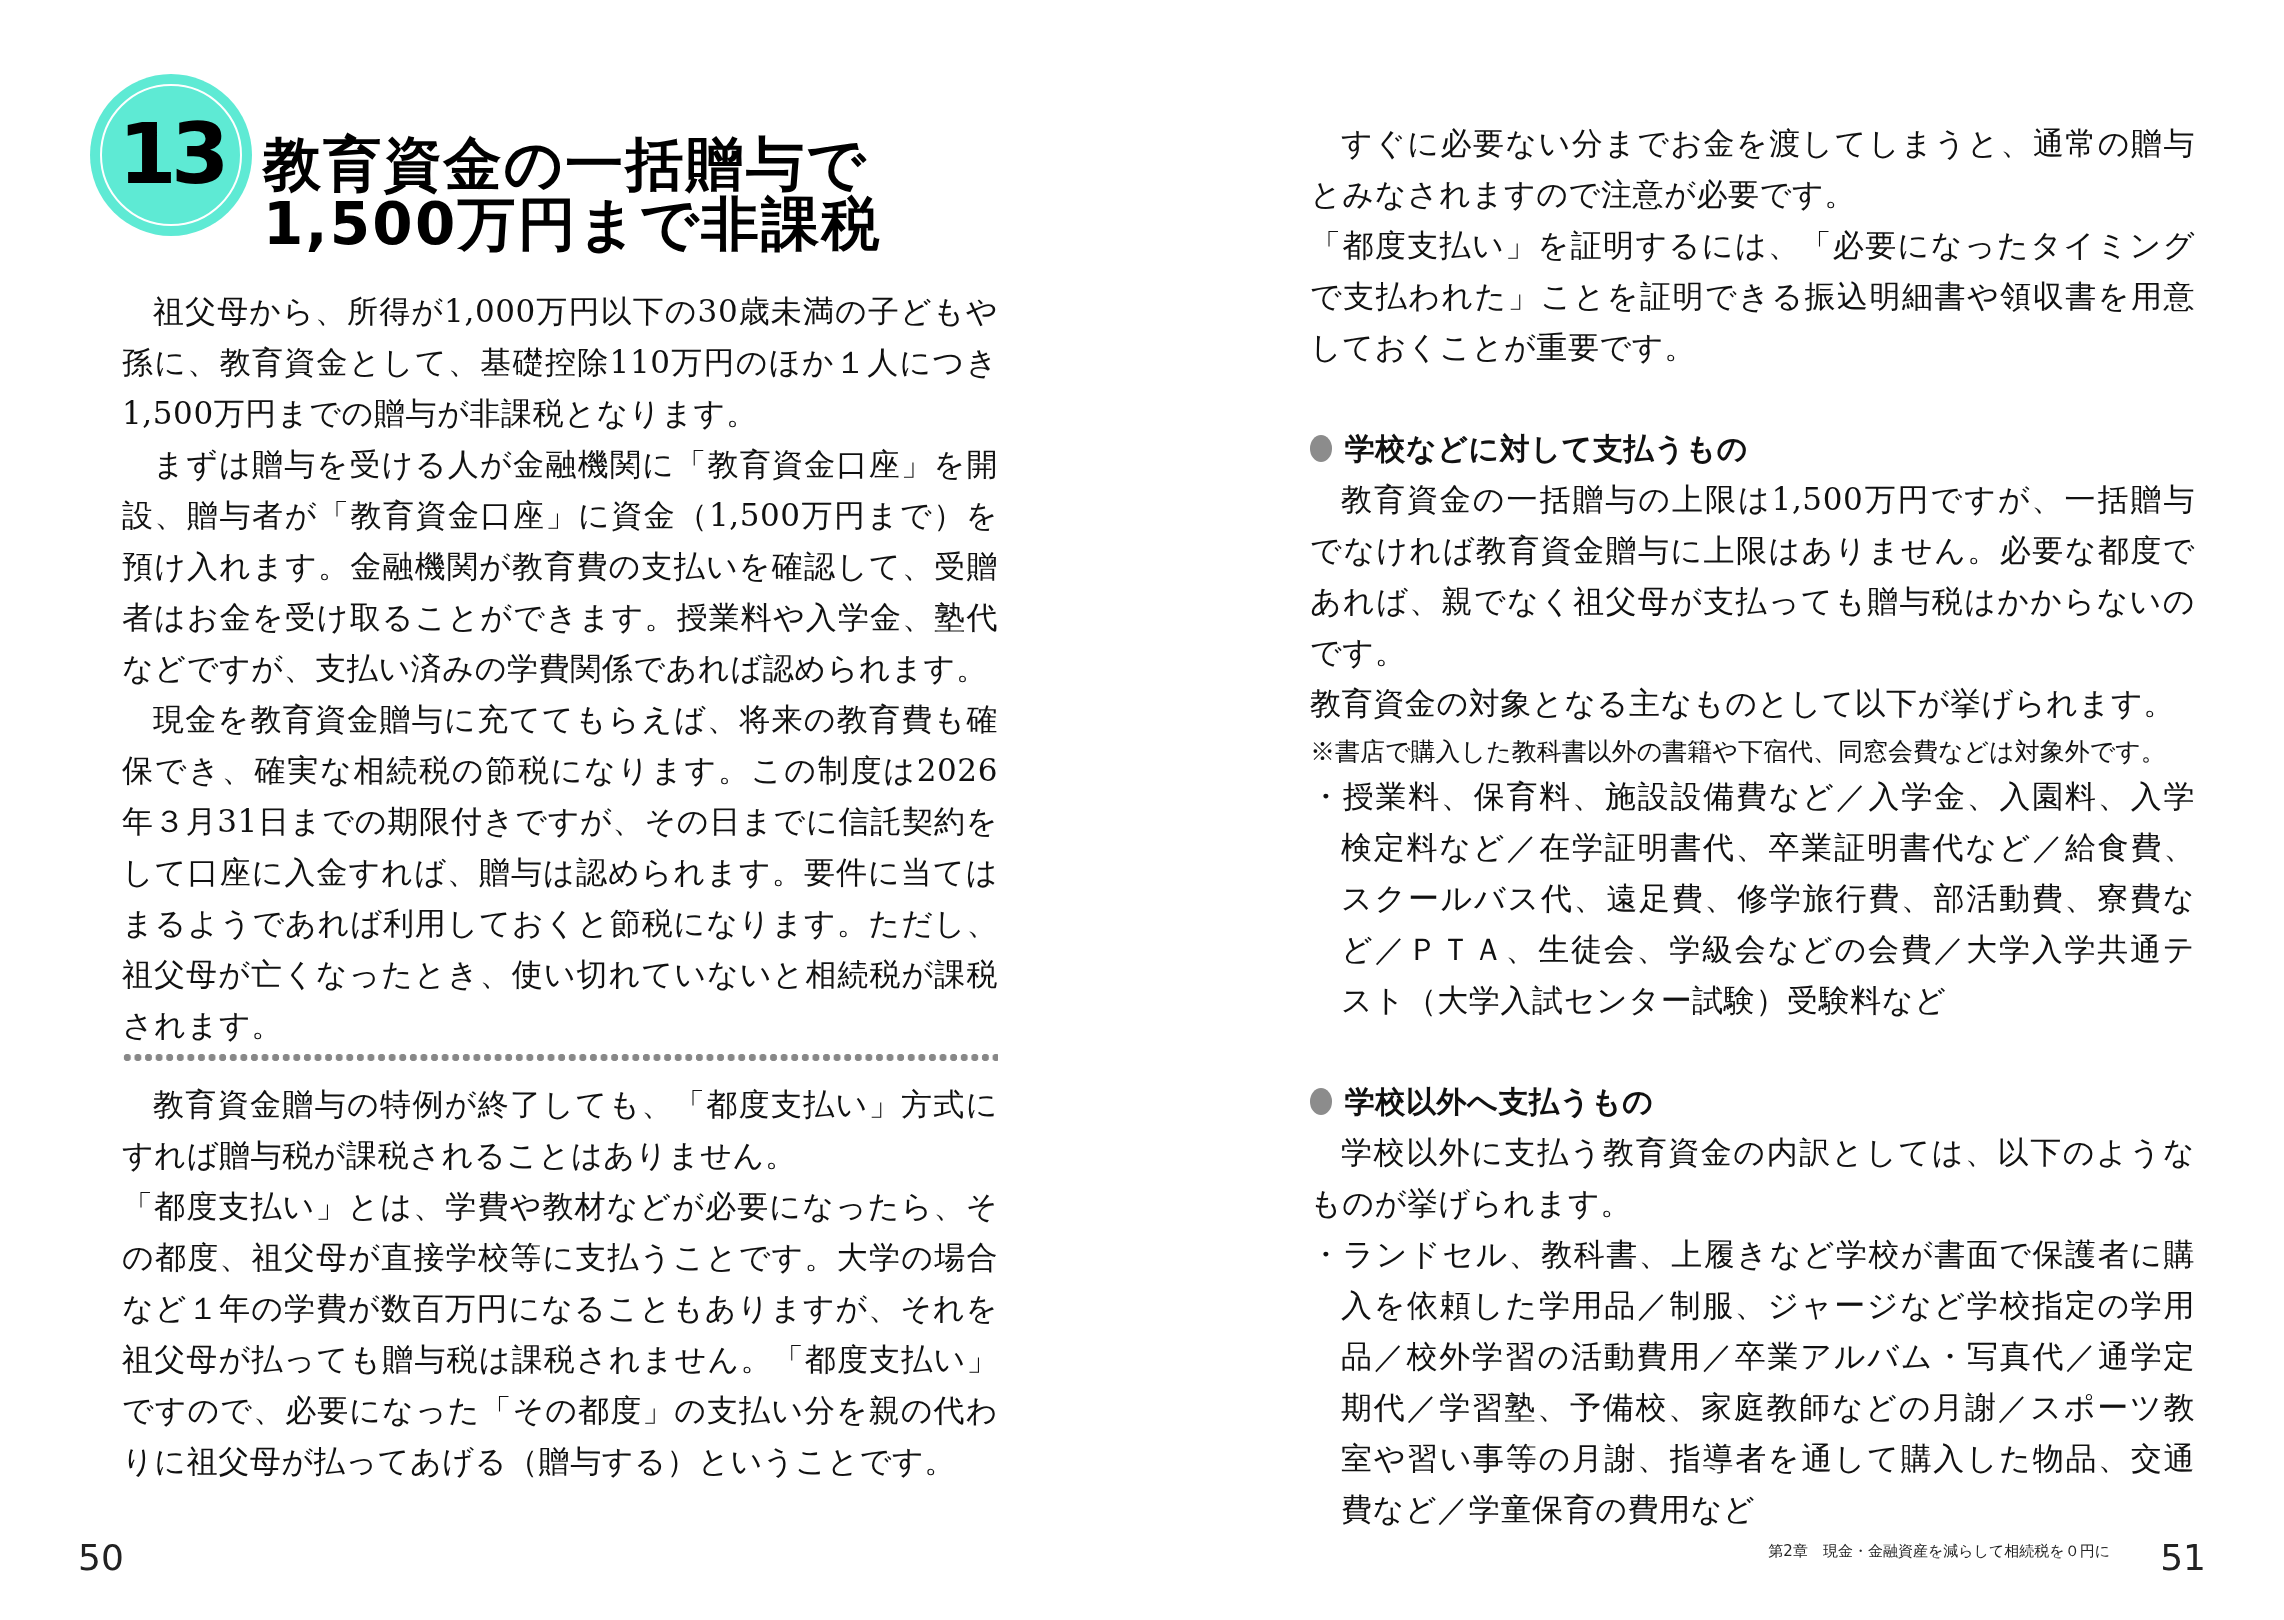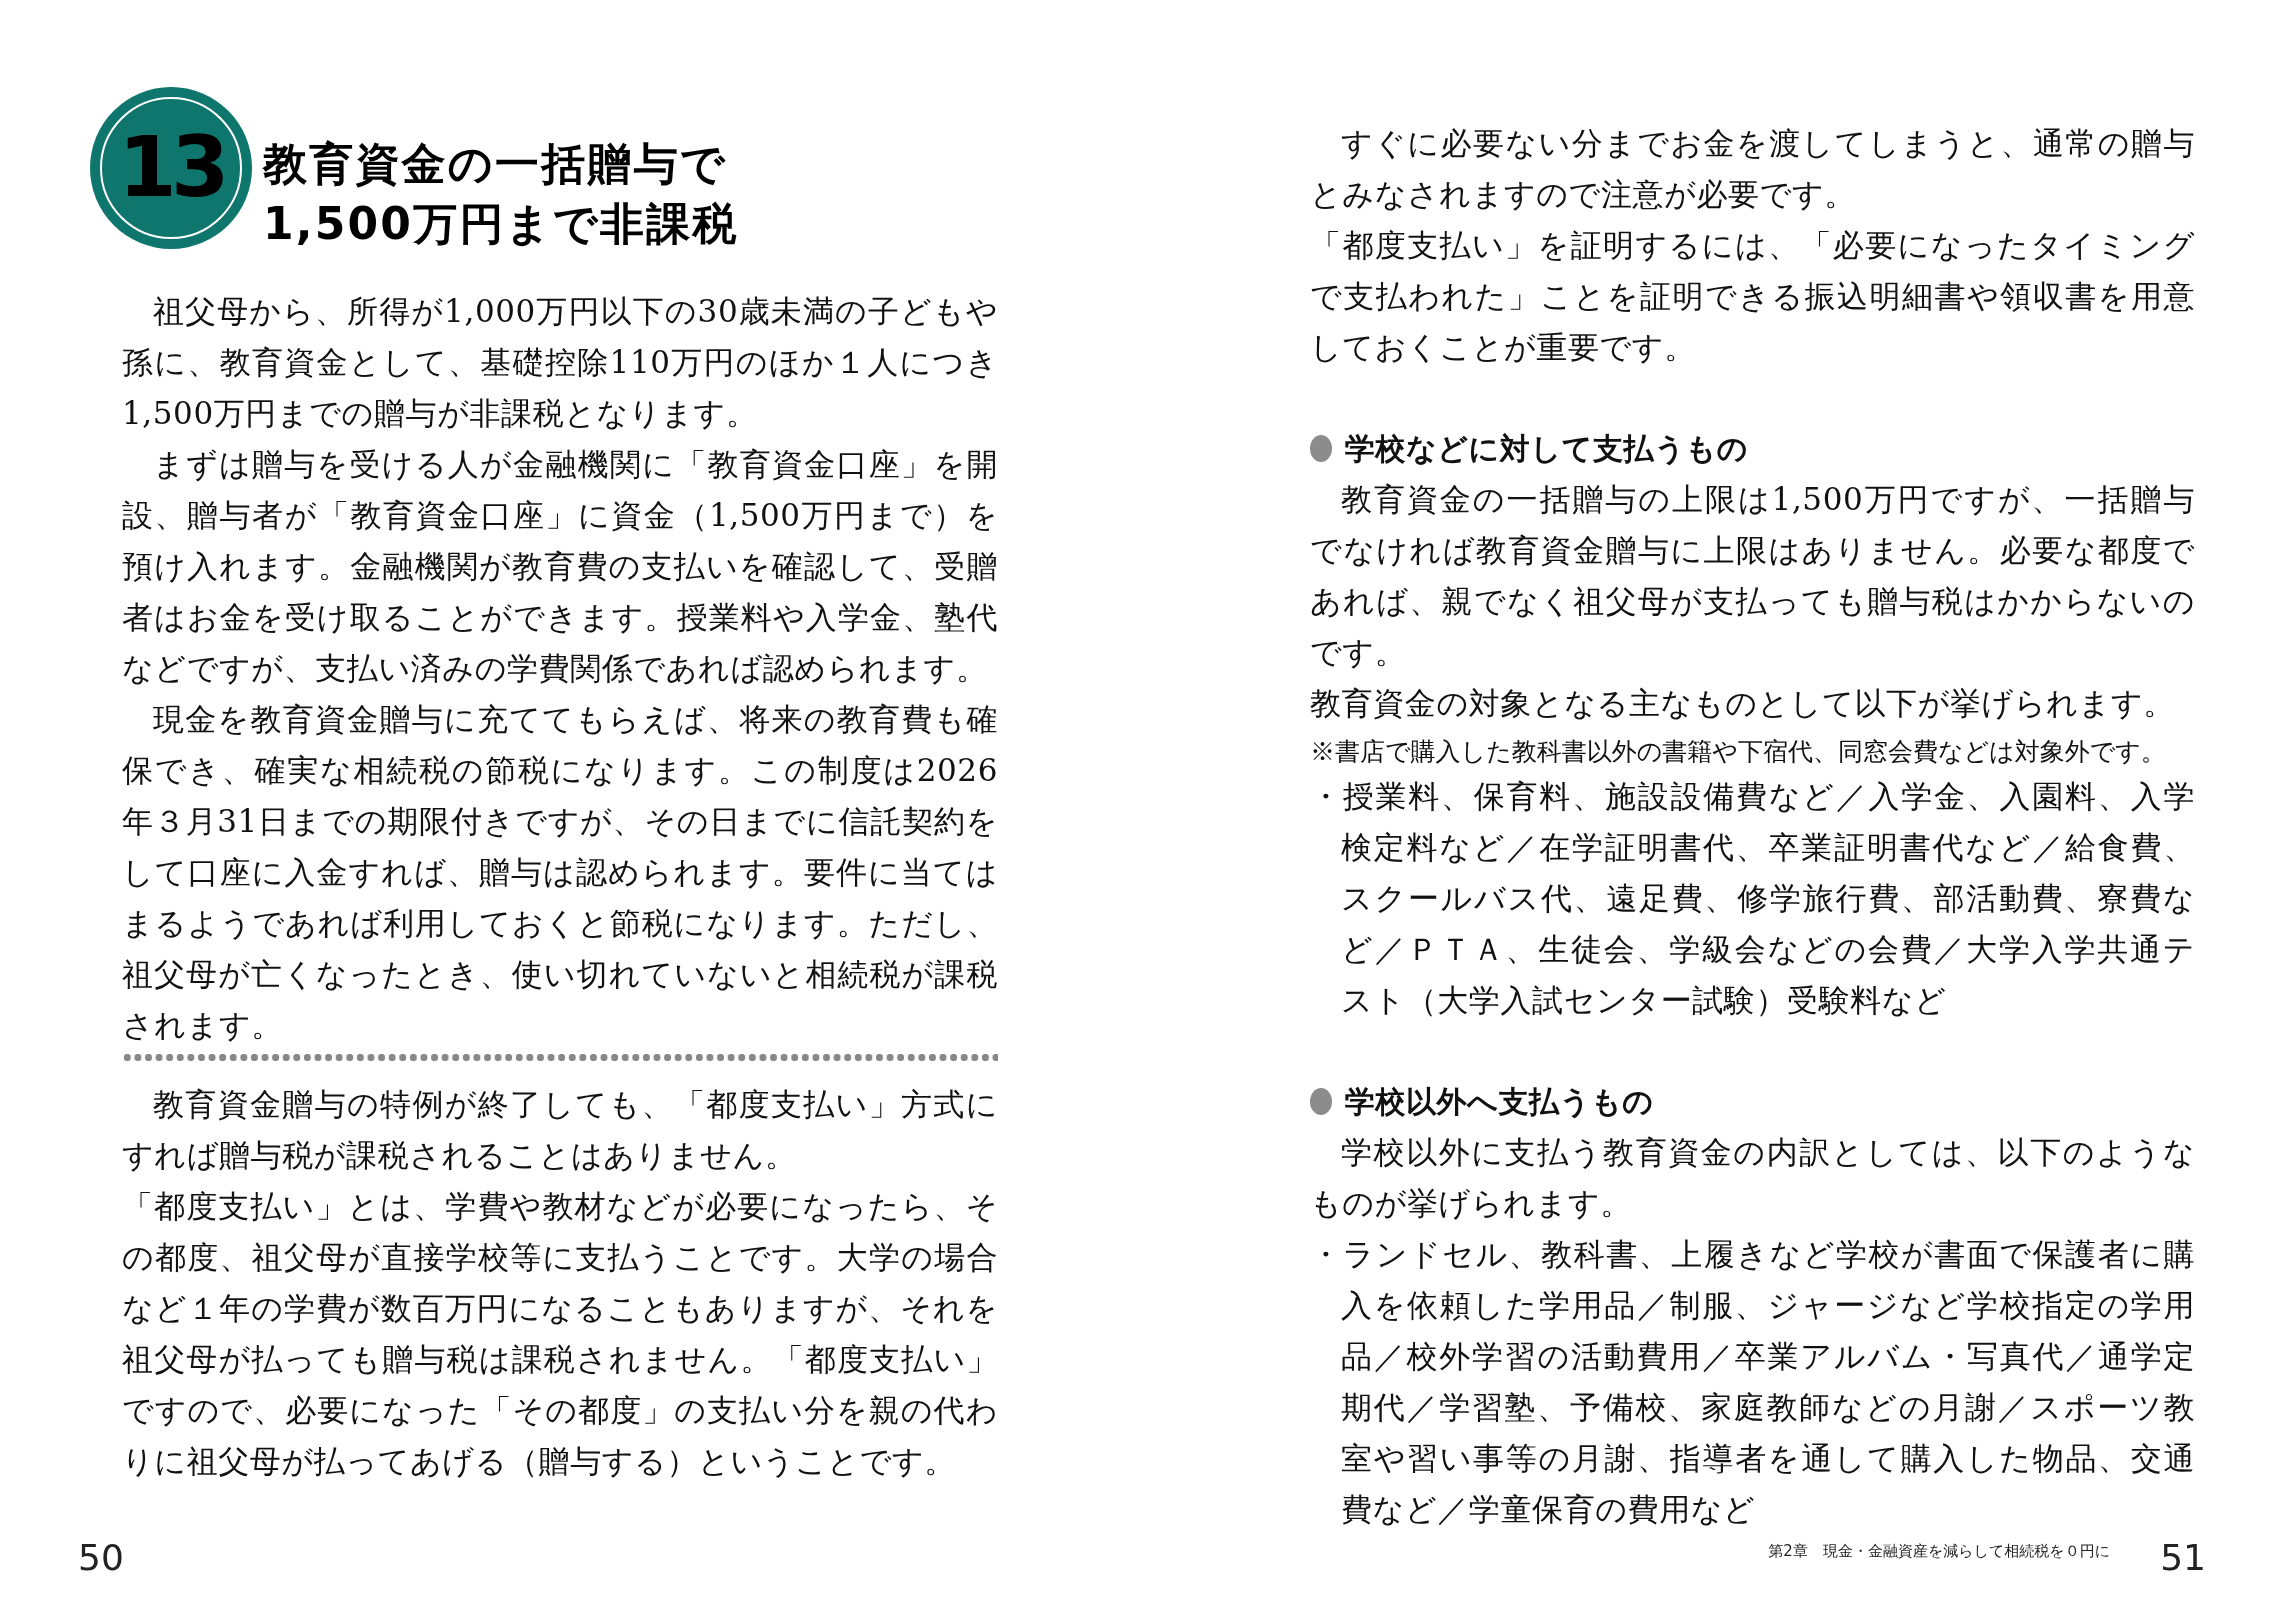--- a/index.html
+++ b/index.html
@@ -7,37 +7,37 @@
     width: 2284px; height: 1620px; position: relative; overflow: hidden;
     font-family: "DejaVu Serif", "Liberation Serif", serif;
     color: #111;
   }
   .page { position: absolute; top: 0; height: 1620px; }
   .page-left { left: 0; width: 1142px; }
   .page-right { left: 1142px; width: 1142px; }
 
   
   .badge {
-    position: absolute; left: 90px; top: 87px; width: 162px; height: 162px;
-    border-radius: 50%; background: #0f766e;
+    position: absolute; left: 90px; top: 74px; width: 162px; height: 162px;
+    border-radius: 50%; background: #5eead4;
   }
   .badge-ring {
     position: absolute; left: 10px; top: 10px; right: 10px; bottom: 10px;
     border-radius: 50%; border: 2.2px solid #ffffff;
   }
   .badge-num {
     position: absolute; left: 0; right: 0; top: 35px; text-align: center;
     font-family: "DejaVu Sans", sans-serif; font-weight: bold;
     font-size: 84px; line-height: 90px; letter-spacing: -5.6px; color: #000;
   }
 
   .title {
     position: absolute; left: 263px; top: 134px; width: 728px;
     font-family: "DejaVu Sans", sans-serif; font-weight: bold;
-    font-size: 44px; line-height: 60px; color: #000; letter-spacing: 2.2px;
+    font-size: 58px; line-height: 60px; color: #000; letter-spacing: 2.2px;
   }
   .title span { display: block; }
 
   .col {
     position: absolute; font-size: 31px; line-height: 51px;
     letter-spacing: 0.6px;
   }
   .col-left { left: 122px; top: 286px; width: 876px; }
   .col-right { left: 168px; top: 118px; width: 885px; }
 

